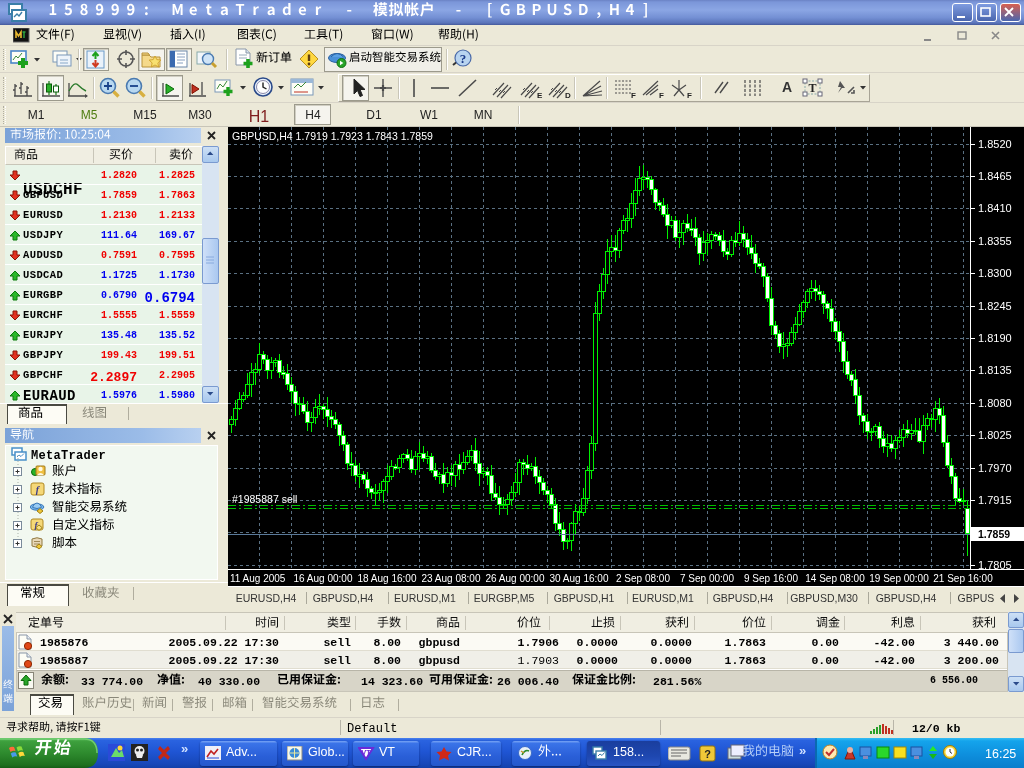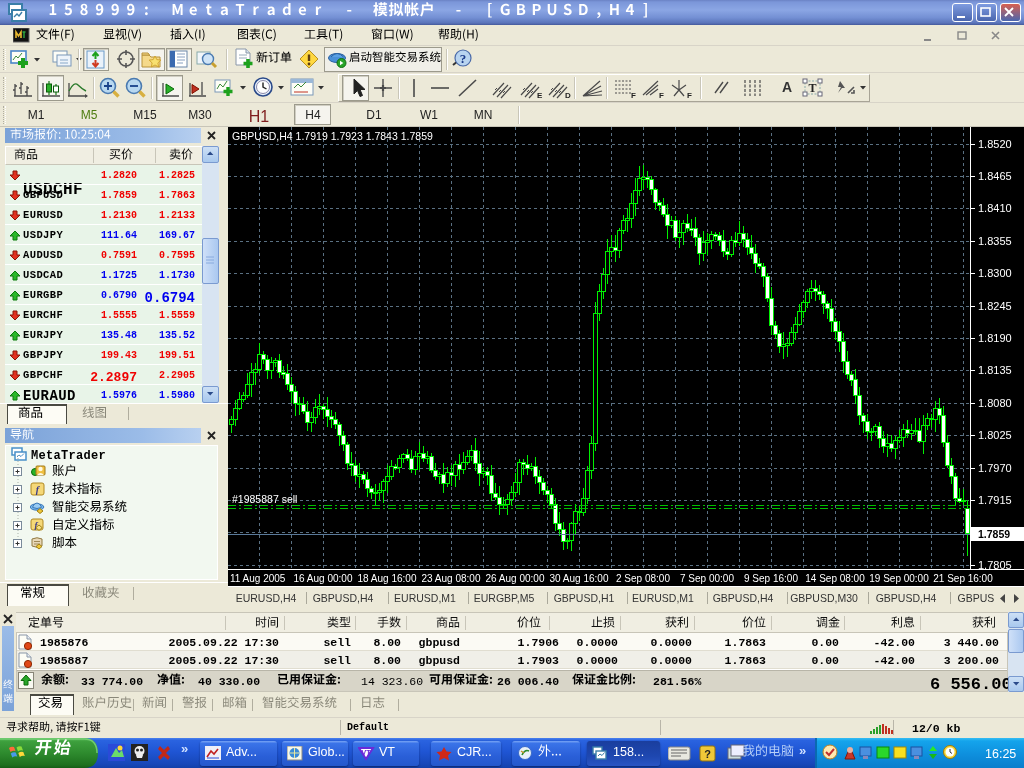--- a/index.html
+++ b/index.html
@@ -838,21 +838,21 @@
 <svg class="abs" style="left:18px;top:652px" width="15" height="16">
     <path d="M1 1 h8 l4 4 v10 h-12z" fill="#fdfdf6" stroke="#8a97a8"></path>
     <path d="M9 1 v4 h4" fill="#e8eef6" stroke="#8a97a8"></path>
     <circle cx="10" cy="12" r="3.6" fill="#e04818" stroke="#902800"></circle>
   </svg>
 <div class="abs mono" style="left:40px;top:654px;font-size:11.5px;font-weight:bold;color:#000">1985887</div>
 <div class="abs mono" style="left:279px;top:654px;font-size:11.5px;font-weight:bold;color:#000;transform:translateX(-100%)">2005.09.22 17:30</div>
 <div class="abs mono" style="left:351px;top:654px;font-size:11.5px;font-weight:bold;color:#000;transform:translateX(-100%)">sell</div>
 <div class="abs mono" style="left:401px;top:654px;font-size:11.5px;font-weight:bold;color:#000;transform:translateX(-100%)">8.00</div>
 <div class="abs mono" style="left:460px;top:654px;font-size:11.5px;font-weight:bold;color:#000;transform:translateX(-100%)">gbpusd</div>
-<div class="abs mono" style="left:559px;top:654px;font-size:11.5px;font-weight:bold;color:#000;transform:translateX(-100%)">1.7903</div>
+<div class="abs mono" style="left:559px;top:654px;font-size:11.5px;font-weight:normal;color:#000;transform:translateX(-100%)">1.7903</div>
 <div class="abs mono" style="left:618px;top:654px;font-size:11.5px;font-weight:bold;color:#000;transform:translateX(-100%)">0.0000</div>
 <div class="abs mono" style="left:692px;top:654px;font-size:11.5px;font-weight:bold;color:#000;transform:translateX(-100%)">0.0000</div>
 <div class="abs mono" style="left:766px;top:654px;font-size:11.5px;font-weight:bold;color:#000;transform:translateX(-100%)">1.7863</div>
 <div class="abs mono" style="left:839px;top:654px;font-size:11.5px;font-weight:bold;color:#000;transform:translateX(-100%)">0.00</div>
 <div class="abs mono" style="left:915px;top:654px;font-size:11.5px;font-weight:bold;color:#000;transform:translateX(-100%)">-42.00</div>
 <div class="abs mono" style="left:999px;top:654px;font-size:11.5px;font-weight:bold;color:#000;transform:translateX(-100%)">3 200.00</div>
 <div class="abs" style="left:17px;top:670px;width:990px;height:21px;background:#d8d5c8;border-top:1px solid #b8b5a8"></div>
 <svg class="abs" style="left:18px;top:672px" width="16" height="17">
     <rect x="0.5" y="0.5" width="15" height="16" fill="#f8f8f0" stroke="#888578"></rect>
     <path d="M8 3 L13 8.5 H10 V13 H6 V8.5 H3z" fill="#28a428" stroke="#0a6a0a"></path>
@@ -861,30 +861,30 @@
     <path transform="translate(0,9.6)" d="M7.5 -1.7C8.4 -1 9.5 0 10 0.7L11.3 -0.1C10.7 -0.8 9.6 -1.8 8.7 -2.4ZM2.9 -2.4C2.4 -1.6 1.4 -0.8 0.5 -0.3C0.8 -0 1.4 0.5 1.6 0.7C2.5 0.1 3.6 -1 4.3 -1.9ZM6 -10.3C4.6 -8.6 2.3 -7.2 0.2 -6.3C0.5 -6 0.9 -5.5 1.1 -5.1C1.7 -5.4 2.3 -5.7 2.9 -6V-5.3H5.2V-4.2H1.3V-2.8H5.2V-0.5C5.2 -0.3 5.2 -0.3 5 -0.3C4.8 -0.3 4.1 -0.3 3.5 -0.3C3.7 0.1 4 0.7 4.1 1.1C5 1.1 5.6 1.1 6.1 0.8C6.6 0.6 6.8 0.2 6.8 -0.5V-2.8H10.9V-4.2H6.8V-5.3H9V-6.1C9.7 -5.8 10.3 -5.5 10.9 -5.2C11.1 -5.6 11.5 -6.1 11.9 -6.4C10.2 -7.1 8.5 -7.9 6.8 -9.4L7.1 -9.7ZM3.7 -6.6C4.5 -7.2 5.3 -7.8 6 -8.5C6.8 -7.7 7.6 -7.1 8.3 -6.6Z M20.9 -0.7C21.6 -0.2 22.6 0.6 23 1.1L23.8 0.1C23.3 -0.4 22.3 -1.1 21.6 -1.6ZM18.3 -7.2V-1.6H19.5V-6.2H22V-1.7H23.2V-7.2H21L21.4 -8.3H23.6V-9.5H18.2V-8.3H20.2C20.1 -7.9 19.9 -7.6 19.8 -7.2ZM13.6 -4.7 14.2 -4.4C13.6 -4.1 13 -3.9 12.3 -3.7C12.5 -3.4 12.8 -2.7 12.8 -2.3L13.4 -2.5V1H14.6V0.7H16.2V1H17.5V0.3C17.7 0.5 18 0.9 18 1.1C21.1 0.1 21.3 -1.9 21.4 -5.7H20.2C20.1 -2.4 20 -0.8 17.5 0.1V-2.7H17.3L18.3 -3.7C17.8 -3.9 17.2 -4.2 16.6 -4.6C17.1 -5.1 17.6 -5.8 17.9 -6.5L17.2 -6.9H18V-9H16.2L15.7 -10.2L14.3 -9.9L14.7 -9H12.5V-6.9H13.8V-7.9H16.7V-6.9H15.3L15.6 -7.5L14.3 -7.7C13.9 -7 13.2 -6.2 12.2 -5.6C12.5 -5.4 12.8 -5 13 -4.7C13.6 -5 14 -5.4 14.4 -5.9H16C15.8 -5.6 15.6 -5.4 15.3 -5.2L14.5 -5.6ZM14.6 -0.5V-1.6H16.2V-0.5ZM13.9 -2.7C14.5 -3 15 -3.3 15.5 -3.7C16.2 -3.4 16.8 -3 17.2 -2.7Z M26 -4.4C26.6 -4.4 27 -4.9 27 -5.5C27 -6.2 26.6 -6.7 26 -6.7C25.3 -6.7 24.9 -6.2 24.9 -5.5C24.9 -4.9 25.3 -4.4 26 -4.4ZM26 0.2C26.6 0.2 27 -0.3 27 -1C27 -1.6 26.6 -2.1 26 -2.1C25.3 -2.1 24.9 -1.6 24.9 -1C24.9 -0.3 25.3 0.2 26 0.2Z" fill="#000000"></path>
   </svg>
 <div class="abs mono" style="left:81px;top:675px;font-size:11.5px;font-weight:bold;color:#000">33 774.00</div>
 <svg style="position:absolute;left:157px;top:674px;overflow:visible" width="30" height="17">
     <path transform="translate(0,9.6)" d="M0.4 -0.1 1.9 0.5C2.5 -0.7 3 -2.1 3.5 -3.6L2.2 -4.2C1.6 -2.7 0.9 -1.1 0.4 -0.1ZM6 -7.9H7.9C7.7 -7.6 7.5 -7.3 7.3 -7H5.3C5.5 -7.3 5.7 -7.6 6 -7.9ZM0.4 -9.1C1 -8.2 1.7 -6.9 2 -6.2L3.2 -6.7C3.5 -6.5 3.9 -6.1 4.2 -5.8L4.6 -6.3V-5.8H6.6V-5H3.5V-3.7H6.6V-2.9H4.2V-1.7H6.6V-0.5C6.6 -0.3 6.5 -0.3 6.3 -0.3C6.1 -0.3 5.4 -0.3 4.8 -0.3C5 0.1 5.2 0.6 5.3 1C6.2 1 6.9 1 7.4 0.8C7.9 0.6 8 0.2 8 -0.5V-1.7H9.4V-1.2H10.7V-3.7H11.6V-5H10.7V-7H8.8C9.2 -7.5 9.5 -8.1 9.8 -8.6L8.8 -9.2L8.6 -9.2H6.7L7 -9.8L5.7 -10.2C5.1 -9 4.2 -7.8 3.3 -7C2.9 -7.8 2.2 -8.9 1.7 -9.7ZM9.4 -2.9H8V-3.7H9.4ZM9.4 -5H8V-5.8H9.4Z M19 -10.2C19 -9.8 19 -9.5 18.9 -9.1H16V-7.9H18.8L18.6 -7H16.5V-0.4H15.5V0.9H23.6V-0.4H22.7V-7H19.9L20.1 -7.9H23.3V-9.1H20.4L20.5 -10.1ZM17.8 -0.4V-1H21.4V-0.4ZM17.8 -4.3H21.4V-3.7H17.8ZM17.8 -5.3V-6H21.4V-5.3ZM17.8 -2.7H21.4V-2H17.8ZM14.8 -10.2C14.3 -8.4 13.3 -6.7 12.2 -5.7C12.5 -5.3 12.9 -4.5 13 -4.2C13.2 -4.4 13.4 -4.7 13.7 -5V1.1H15V-7.1C15.4 -8 15.8 -8.9 16.2 -9.7Z M26 -4.4C26.6 -4.4 27 -4.9 27 -5.5C27 -6.2 26.6 -6.7 26 -6.7C25.3 -6.7 24.9 -6.2 24.9 -5.5C24.9 -4.9 25.3 -4.4 26 -4.4ZM26 0.2C26.6 0.2 27 -0.3 27 -1C27 -1.6 26.6 -2.1 26 -2.1C25.3 -2.1 24.9 -1.6 24.9 -1C24.9 -0.3 25.3 0.2 26 0.2Z" fill="#000000"></path>
   </svg>
 <div class="abs mono" style="left:198px;top:675px;font-size:11.5px;font-weight:bold;color:#000">40 330.00</div>
 <svg style="position:absolute;left:277px;top:674px;overflow:visible" width="66" height="17">
     <path transform="translate(0,9.6)" d="M1.1 -9.5V-8.1H8.5V-5.5H3.1V-7.2H1.6V-1.6C1.6 0.3 2.3 0.7 4.6 0.7C5.1 0.7 8 0.7 8.6 0.7C10.8 0.7 11.3 0.1 11.6 -2.2C11.2 -2.3 10.5 -2.5 10.2 -2.8C10 -1 9.8 -0.7 8.5 -0.7C7.8 -0.7 5.2 -0.7 4.6 -0.7C3.3 -0.7 3.1 -0.8 3.1 -1.6V-4.1H8.5V-3.6H10V-9.5Z M13.7 -9.4V-5.1C13.7 -3.4 13.6 -1.2 12.3 0.2C12.6 0.4 13.2 0.9 13.4 1.1C14.3 0.2 14.7 -1.1 14.9 -2.4H17.4V0.9H18.9V-2.4H21.4V-0.6C21.4 -0.4 21.3 -0.3 21.1 -0.3C20.9 -0.3 20.1 -0.3 19.4 -0.4C19.6 0 19.8 0.6 19.8 1C20.9 1 21.7 1 22.2 0.8C22.7 0.5 22.8 0.1 22.8 -0.6V-9.4ZM15.1 -8H17.4V-6.6H15.1ZM21.4 -8V-6.6H18.9V-8ZM15.1 -5.3H17.4V-3.8H15.1C15.1 -4.2 15.1 -4.7 15.1 -5.1ZM21.4 -5.3V-3.8H18.9V-5.3Z M30 -8.4H33.5V-6.8H30ZM28.6 -9.7V-5.5H31V-4.4H27.8V-3.1H30.3C29.6 -2.1 28.5 -1.1 27.4 -0.5C27.7 -0.3 28.2 0.3 28.4 0.6C29.4 0 30.3 -0.9 31 -2V1.1H32.4V-2C33.1 -1 34 0 34.9 0.6C35.1 0.3 35.6 -0.2 35.9 -0.5C34.9 -1.1 33.8 -2.1 33.1 -3.1H35.5V-4.4H32.4V-5.5H35V-9.7ZM27.1 -10.2C26.4 -8.4 25.3 -6.7 24.2 -5.7C24.5 -5.3 24.9 -4.5 25 -4.2C25.3 -4.5 25.6 -4.9 25.9 -5.3V1H27.3V-7.4C27.7 -8.1 28.1 -8.9 28.4 -9.7Z M37 -9.1C37.6 -8.5 38.5 -7.7 38.9 -7.2L39.9 -8.2C39.4 -8.7 38.6 -9.5 37.9 -10ZM40.3 -0.7V0.6H47.6V-0.7H45.2V-4.1H47.2V-5.4H45.2V-8.1H47.4V-9.4H40.6V-8.1H43.7V-0.7H42.6V-6.2H41.1V-0.7ZM36.5 -6.5V-5.1H37.9V-1.7C37.9 -0.9 37.4 -0.3 37.1 -0.1C37.4 0.1 37.8 0.6 38 0.9C38.2 0.6 38.6 0.2 40.8 -1.7C40.6 -2 40.4 -2.5 40.2 -3L39.3 -2.1V-6.5Z M53.8 -10.3C52.7 -8.5 50.5 -7.3 48.2 -6.7C48.6 -6.3 49 -5.7 49.2 -5.3C49.7 -5.5 50.3 -5.7 50.8 -6V-5.4H53.2V-4.2H49.4V-2.9H51.1L50.2 -2.4C50.6 -1.8 51 -1 51.2 -0.5H48.8V0.8H59.2V-0.5H56.6C57 -1 57.5 -1.7 57.9 -2.4L56.7 -2.9H58.6V-4.2H54.8V-5.4H57.2V-6.1C57.7 -5.8 58.3 -5.6 58.8 -5.4C59 -5.8 59.5 -6.4 59.8 -6.7C58 -7.2 56 -8.2 54.9 -9.2L55.2 -9.7ZM56.1 -6.7H52.1C52.8 -7.2 53.4 -7.7 54 -8.3C54.6 -7.7 55.3 -7.2 56.1 -6.7ZM53.2 -2.9V-0.5H51.5L52.4 -0.9C52.3 -1.5 51.8 -2.3 51.4 -2.9ZM54.8 -2.9H56.5C56.3 -2.2 55.8 -1.4 55.5 -0.8L56.3 -0.5H54.8Z M62 -4.4C62.6 -4.4 63 -4.9 63 -5.5C63 -6.2 62.6 -6.7 62 -6.7C61.3 -6.7 60.9 -6.2 60.9 -5.5C60.9 -4.9 61.3 -4.4 62 -4.4ZM62 0.2C62.6 0.2 63 -0.3 63 -1C63 -1.6 62.6 -2.1 62 -2.1C61.3 -2.1 60.9 -1.6 60.9 -1C60.9 -0.3 61.3 0.2 62 0.2Z" fill="#000000"></path>
   </svg>
-<div class="abs mono" style="left:361px;top:675px;font-size:11.5px;font-weight:normal;color:#000">14 323.60</div>
+<div class="abs mono" style="left:361px;top:675px;font-size:11.5px;font-weight:bold;color:#000">14 323.60</div>
 <svg style="position:absolute;left:429px;top:674px;overflow:visible" width="66" height="17">
     <path transform="translate(0,9.6)" d="M0.6 -9.4V-7.9H8.5V-0.8C8.5 -0.5 8.4 -0.4 8.2 -0.4C7.9 -0.4 6.8 -0.4 6 -0.5C6.2 -0.1 6.5 0.6 6.6 1.1C7.8 1.1 8.7 1 9.3 0.8C9.9 0.6 10.1 0.1 10.1 -0.7V-7.9H11.4V-9.4ZM3.1 -5.2H5.4V-3.3H3.1ZM1.7 -6.6V-1H3.1V-1.9H6.8V-6.6Z M13.7 -9.4V-5.1C13.7 -3.4 13.6 -1.2 12.3 0.2C12.6 0.4 13.2 0.9 13.4 1.1C14.3 0.2 14.7 -1.1 14.9 -2.4H17.4V0.9H18.9V-2.4H21.4V-0.6C21.4 -0.4 21.3 -0.3 21.1 -0.3C20.9 -0.3 20.1 -0.3 19.4 -0.4C19.6 0 19.8 0.6 19.8 1C20.9 1 21.7 1 22.2 0.8C22.7 0.5 22.8 0.1 22.8 -0.6V-9.4ZM15.1 -8H17.4V-6.6H15.1ZM21.4 -8V-6.6H18.9V-8ZM15.1 -5.3H17.4V-3.8H15.1C15.1 -4.2 15.1 -4.7 15.1 -5.1ZM21.4 -5.3V-3.8H18.9V-5.3Z M30 -8.4H33.5V-6.8H30ZM28.6 -9.7V-5.5H31V-4.4H27.8V-3.1H30.3C29.6 -2.1 28.5 -1.1 27.4 -0.5C27.7 -0.3 28.2 0.3 28.4 0.6C29.4 0 30.3 -0.9 31 -2V1.1H32.4V-2C33.1 -1 34 0 34.9 0.6C35.1 0.3 35.6 -0.2 35.9 -0.5C34.9 -1.1 33.8 -2.1 33.1 -3.1H35.5V-4.4H32.4V-5.5H35V-9.7ZM27.1 -10.2C26.4 -8.4 25.3 -6.7 24.2 -5.7C24.5 -5.3 24.9 -4.5 25 -4.2C25.3 -4.5 25.6 -4.9 25.9 -5.3V1H27.3V-7.4C27.7 -8.1 28.1 -8.9 28.4 -9.7Z M37 -9.1C37.6 -8.5 38.5 -7.7 38.9 -7.2L39.9 -8.2C39.4 -8.7 38.6 -9.5 37.9 -10ZM40.3 -0.7V0.6H47.6V-0.7H45.2V-4.1H47.2V-5.4H45.2V-8.1H47.4V-9.4H40.6V-8.1H43.7V-0.7H42.6V-6.2H41.1V-0.7ZM36.5 -6.5V-5.1H37.9V-1.7C37.9 -0.9 37.4 -0.3 37.1 -0.1C37.4 0.1 37.8 0.6 38 0.9C38.2 0.6 38.6 0.2 40.8 -1.7C40.6 -2 40.4 -2.5 40.2 -3L39.3 -2.1V-6.5Z M53.8 -10.3C52.7 -8.5 50.5 -7.3 48.2 -6.7C48.6 -6.3 49 -5.7 49.2 -5.3C49.7 -5.5 50.3 -5.7 50.8 -6V-5.4H53.2V-4.2H49.4V-2.9H51.1L50.2 -2.4C50.6 -1.8 51 -1 51.2 -0.5H48.8V0.8H59.2V-0.5H56.6C57 -1 57.5 -1.7 57.9 -2.4L56.7 -2.9H58.6V-4.2H54.8V-5.4H57.2V-6.1C57.7 -5.8 58.3 -5.6 58.8 -5.4C59 -5.8 59.5 -6.4 59.8 -6.7C58 -7.2 56 -8.2 54.9 -9.2L55.2 -9.7ZM56.1 -6.7H52.1C52.8 -7.2 53.4 -7.7 54 -8.3C54.6 -7.7 55.3 -7.2 56.1 -6.7ZM53.2 -2.9V-0.5H51.5L52.4 -0.9C52.3 -1.5 51.8 -2.3 51.4 -2.9ZM54.8 -2.9H56.5C56.3 -2.2 55.8 -1.4 55.5 -0.8L56.3 -0.5H54.8Z M62 -4.4C62.6 -4.4 63 -4.9 63 -5.5C63 -6.2 62.6 -6.7 62 -6.7C61.3 -6.7 60.9 -6.2 60.9 -5.5C60.9 -4.9 61.3 -4.4 62 -4.4ZM62 0.2C62.6 0.2 63 -0.3 63 -1C63 -1.6 62.6 -2.1 62 -2.1C61.3 -2.1 60.9 -1.6 60.9 -1C60.9 -0.3 61.3 0.2 62 0.2Z" fill="#000000"></path>
   </svg>
 <div class="abs mono" style="left:497px;top:675px;font-size:11.5px;font-weight:bold;color:#000">26 006.40</div>
 <svg style="position:absolute;left:572px;top:674px;overflow:visible" width="66" height="17">
     <path transform="translate(0,9.6)" d="M6 -8.4H9.5V-6.8H6ZM4.6 -9.7V-5.5H7V-4.4H3.8V-3.1H6.3C5.6 -2.1 4.5 -1.1 3.4 -0.5C3.7 -0.3 4.2 0.3 4.4 0.6C5.4 0 6.3 -0.9 7 -2V1.1H8.4V-2C9.1 -1 10 0 10.9 0.6C11.1 0.3 11.6 -0.2 11.9 -0.5C10.9 -1.1 9.8 -2.1 9.1 -3.1H11.5V-4.4H8.4V-5.5H11V-9.7ZM3.1 -10.2C2.4 -8.4 1.3 -6.7 0.2 -5.7C0.5 -5.3 0.9 -4.5 1 -4.2C1.3 -4.5 1.6 -4.9 1.9 -5.3V1H3.3V-7.4C3.7 -8.1 4.1 -8.9 4.4 -9.7Z M13 -9.1C13.6 -8.5 14.5 -7.7 14.9 -7.2L15.9 -8.2C15.4 -8.7 14.6 -9.5 13.9 -10ZM16.3 -0.7V0.6H23.6V-0.7H21.2V-4.1H23.2V-5.4H21.2V-8.1H23.4V-9.4H16.6V-8.1H19.7V-0.7H18.6V-6.2H17.1V-0.7ZM12.5 -6.5V-5.1H13.9V-1.7C13.9 -0.9 13.4 -0.3 13.1 -0.1C13.4 0.1 13.8 0.6 14 0.9C14.2 0.6 14.6 0.2 16.8 -1.7C16.6 -2 16.4 -2.5 16.2 -3L15.3 -2.1V-6.5Z M29.8 -10.3C28.7 -8.5 26.5 -7.3 24.2 -6.7C24.6 -6.3 25 -5.7 25.2 -5.3C25.7 -5.5 26.3 -5.7 26.8 -6V-5.4H29.2V-4.2H25.4V-2.9H27.1L26.2 -2.4C26.6 -1.8 27 -1 27.2 -0.5H24.8V0.8H35.2V-0.5H32.6C33 -1 33.5 -1.7 33.9 -2.4L32.7 -2.9H34.6V-4.2H30.8V-5.4H33.2V-6.1C33.7 -5.8 34.3 -5.6 34.8 -5.4C35 -5.8 35.5 -6.4 35.8 -6.7C34 -7.2 32 -8.2 30.9 -9.2L31.2 -9.7ZM32.1 -6.7H28.1C28.8 -7.2 29.4 -7.7 30 -8.3C30.6 -7.7 31.3 -7.2 32.1 -6.7ZM29.2 -2.9V-0.5H27.5L28.4 -0.9C28.3 -1.5 27.8 -2.3 27.4 -2.9ZM30.8 -2.9H32.5C32.3 -2.2 31.8 -1.4 31.5 -0.8L32.3 -0.5H30.8Z M37.3 1.1C37.7 0.8 38.3 0.5 41.5 -0.6C41.4 -1 41.4 -1.7 41.4 -2.1L38.8 -1.2V-5.2H41.5V-6.6H38.8V-10H37.3V-1.3C37.3 -0.7 36.9 -0.3 36.7 -0.1C36.9 0.1 37.2 0.7 37.3 1.1ZM42.2 -10.1V-1.4C42.2 0.3 42.6 0.8 44 0.8C44.2 0.8 45.3 0.8 45.6 0.8C47 0.8 47.3 -0.2 47.5 -2.6C47.1 -2.7 46.4 -3 46.1 -3.3C46 -1.2 45.9 -0.6 45.4 -0.6C45.2 -0.6 44.4 -0.6 44.2 -0.6C43.7 -0.6 43.7 -0.7 43.7 -1.4V-4.2C45 -5.1 46.3 -6.1 47.5 -7.1L46.3 -8.4C45.6 -7.6 44.7 -6.6 43.7 -5.9V-10.1Z M56 -8.9V-2H57.3V-8.9ZM57.9 -10.1V-0.7C57.9 -0.5 57.8 -0.4 57.6 -0.4C57.4 -0.4 56.7 -0.4 56 -0.4C56.2 -0 56.4 0.6 56.5 1C57.5 1 58.2 0.9 58.6 0.7C59.1 0.5 59.2 0.1 59.2 -0.7V-10.1ZM52.2 -3.2C52.5 -3 52.9 -2.6 53.2 -2.3C52.7 -1.3 52.1 -0.5 51.4 -0C51.7 0.2 52.1 0.7 52.3 1.1C54.2 -0.4 55.2 -3 55.6 -6.8L54.8 -7L54.5 -7H53.5C53.6 -7.4 53.7 -7.8 53.8 -8.3H55.7V-9.6H51.6V-8.3H52.4C52.1 -6.5 51.6 -4.9 50.8 -3.8C51.1 -3.6 51.6 -3.1 51.8 -2.9C52.3 -3.6 52.8 -4.6 53.1 -5.7H54.2C54.1 -4.9 53.9 -4.2 53.7 -3.6L53 -4.2ZM50.1 -10.2C49.7 -8.5 49 -6.9 48.2 -5.8C48.4 -5.4 48.8 -4.6 48.9 -4.2C49 -4.5 49.2 -4.7 49.4 -5V1.1H50.7V-7.6C51 -8.4 51.2 -9.1 51.4 -9.8Z M62 -4.4C62.6 -4.4 63 -4.9 63 -5.5C63 -6.2 62.6 -6.7 62 -6.7C61.3 -6.7 60.9 -6.2 60.9 -5.5C60.9 -4.9 61.3 -4.4 62 -4.4ZM62 0.2C62.6 0.2 63 -0.3 63 -1C63 -1.6 62.6 -2.1 62 -2.1C61.3 -2.1 60.9 -1.6 60.9 -1C60.9 -0.3 61.3 0.2 62 0.2Z" fill="#000000"></path>
   </svg>
 <div class="abs mono" style="left:653px;top:675px;font-size:11.5px;font-weight:bold;color:#000">281.56%</div>
-<div class="abs mono" style="left:930px;top:675px;font-size:17px;font-weight:bold;color:#000">6 556.00</div>
+<div class="abs mono" style="left:930px;top:675px;font-size:10px;font-weight:bold;color:#000">6 556.00</div>
 <div class="abs" style="left:1008px;top:612px;width:16px;height:80px;background:#d8e4f2"></div>
 <div class="abs" style="left:1008px;top:612px;width:16px;height:16px;background:linear-gradient(180deg,#cde0f5,#a8c8ee);border:1px solid #7a9ad0;border-radius:2px"></div>
 <svg class="abs" style="left:1011px;top:616px" width="11" height="8">
     <path d="M2 5 l3.2-3.5 3.2 3.5z" fill="#2a4a8a"></path>
   </svg>
 <div class="abs" style="left:1008px;top:676px;width:16px;height:16px;background:linear-gradient(180deg,#cde0f5,#a8c8ee);border:1px solid #7a9ad0;border-radius:2px"></div>
 <svg class="abs" style="left:1011px;top:680px" width="11" height="8">
     <path d="M2 2 l3.2 3.5 3.2-3.5z" fill="#2a4a8a"></path>
   </svg>
 <div class="abs" style="left:1008px;top:629px;width:16px;height:24px;background:linear-gradient(90deg,#cfe0f8,#aac8f0);border:1px solid #7a9ad0;border-radius:2px"></div>
@@ -915,21 +915,21 @@
 <div class="abs" style="left:172px;top:699px;width:1px;height:12px;background:#b0ad9e"></div>
 <div class="abs" style="left:212px;top:699px;width:1px;height:12px;background:#b0ad9e"></div>
 <div class="abs" style="left:252px;top:699px;width:1px;height:12px;background:#b0ad9e"></div>
 <div class="abs" style="left:350px;top:699px;width:1px;height:12px;background:#b0ad9e"></div>
 <div class="abs" style="left:398px;top:699px;width:1px;height:12px;background:#b0ad9e"></div>
 <div class="abs" style="left:0;top:717px;width:1024px;height:21px;background:#ece9d8;border-top:1px solid #d8d4c8"></div>
 <svg style="position:absolute;left:6px;top:722px;overflow:visible" width="97" height="16">
     <path transform="translate(0,8.8)" d="M2.8 -2.3C3.4 -1.8 4.1 -1 4.4 -0.5L5.1 -0.9C4.8 -1.5 4.1 -2.2 3.4 -2.7ZM7.2 -4.6V-3.6H0.7V-2.8H7.2V-0.3C7.2 -0.1 7.1 -0.1 6.9 -0.1C6.7 -0.1 6 -0.1 5.3 -0.1C5.4 0.1 5.5 0.5 5.6 0.7C6.6 0.7 7.2 0.7 7.5 0.6C7.9 0.5 8 0.2 8 -0.3V-2.8H10.5V-3.6H8V-4.6ZM2.2 -7.1V-6.4H8.1V-5.4H1.8V-4.7H9V-8.8H1.9V-8.1H8.1V-7.1Z M12.3 -5.5C13 -4.9 13.8 -4 14.1 -3.4L14.8 -3.9C14.4 -4.5 13.6 -5.3 12.9 -5.9ZM11.5 -1 12 -0.2C13.1 -0.9 14.6 -1.8 16.1 -2.7V-0.2C16.1 -0 16 0 15.8 0C15.6 0 14.8 0.1 14.1 0C14.2 0.3 14.3 0.7 14.4 0.9C15.4 0.9 16 0.9 16.4 0.7C16.8 0.6 16.9 0.3 16.9 -0.2V-4.6C17.9 -2.6 19.2 -0.9 21 -0C21.2 -0.3 21.4 -0.6 21.6 -0.8C20.4 -1.3 19.4 -2.2 18.6 -3.3C19.3 -3.9 20.2 -4.8 20.9 -5.6L20.2 -6.1C19.6 -5.4 18.8 -4.5 18.1 -3.9C17.6 -4.7 17.2 -5.6 16.9 -6.4V-6.6H21.3V-7.4H20L20.4 -7.9C20 -8.3 19.1 -8.8 18.4 -9.2L17.9 -8.6C18.6 -8.3 19.4 -7.8 19.9 -7.4H16.9V-9.2H16.1V-7.4H11.7V-6.6H16.1V-3.5C14.4 -2.6 12.6 -1.6 11.5 -1Z M25 -9.2V-8.4H22.7V-7.7H25V-6.9H23V-6.2H25V-6C25 -5.8 25 -5.6 24.9 -5.4H22.6V-4.7H24.6C24.3 -4.2 23.7 -3.7 22.8 -3.4C22.9 -3.3 23.2 -3 23.3 -2.8C24.5 -3.3 25.2 -4 25.5 -4.7H27.9V-5.4H25.8C25.8 -5.6 25.9 -5.8 25.9 -6V-6.2H27.6V-6.9H25.9V-7.7H27.9V-8.4H25.9V-9.2ZM28.4 -8.8V-3.3H29.2V-8.1H31.1C30.8 -7.6 30.4 -7 30.1 -6.6C31 -6 31.4 -5.5 31.4 -5.1C31.4 -4.9 31.3 -4.7 31.1 -4.7C31 -4.6 30.8 -4.6 30.7 -4.6C30.3 -4.5 30 -4.6 29.5 -4.6C29.6 -4.4 29.7 -4.1 29.7 -3.9C30.2 -3.9 30.6 -3.9 31 -3.9C31.2 -3.9 31.5 -4 31.7 -4.1C32 -4.3 32.2 -4.6 32.2 -5.1C32.2 -5.6 31.9 -6.1 31 -6.7C31.4 -7.2 31.9 -7.9 32.3 -8.5L31.7 -8.8L31.6 -8.8ZM23.6 -2.9V0.3H24.5V-2.1H27V0.9H27.9V-2.1H30.7V-0.6C30.7 -0.5 30.6 -0.5 30.4 -0.4C30.3 -0.4 29.6 -0.4 28.9 -0.5C29 -0.3 29.2 0 29.2 0.3C30.1 0.3 30.7 0.3 31.1 0.1C31.4 0 31.5 -0.2 31.5 -0.6V-2.9H27.9V-3.8H27V-2.9Z M40 -9.2C40 -8.4 40 -7.5 39.9 -6.7H38.1V-6H39.9C39.8 -3.3 39.2 -1 37.1 0.3C37.3 0.4 37.6 0.7 37.7 0.9C39.9 -0.6 40.5 -3.1 40.7 -6H42.4C42.3 -1.9 42.2 -0.5 41.9 -0.1C41.8 0 41.7 0 41.5 0C41.3 0 40.7 0 40.1 -0C40.2 0.2 40.3 0.5 40.3 0.8C40.9 0.8 41.5 0.8 41.8 0.8C42.2 0.8 42.4 0.7 42.6 0.4C43 -0.1 43.1 -1.7 43.2 -6.3C43.2 -6.4 43.2 -6.7 43.2 -6.7H40.7C40.8 -7.6 40.8 -8.4 40.8 -9.2ZM33.4 -1 33.5 -0.2C34.8 -0.5 36.7 -0.9 38.4 -1.3L38.4 -2.1L37.8 -2V-8.7H34.2V-1.2ZM34.9 -1.4V-3.2H37V-1.8ZM34.9 -5.6H37V-4H34.9ZM34.9 -6.3V-8H37V-6.3Z M44.8 2.1C45.8 1.7 46.4 0.8 46.4 -0.2C46.4 -0.9 46.1 -1.4 45.6 -1.4C45.2 -1.4 44.8 -1.1 44.8 -0.7C44.8 -0.2 45.2 0 45.6 0L45.7 0C45.7 0.7 45.3 1.2 44.6 1.5Z M50.7 -8.5C51.3 -8 52 -7.2 52.3 -6.8L52.9 -7.4C52.6 -7.8 51.8 -8.5 51.2 -9ZM50 -5.8V-5H51.6V-1C51.6 -0.5 51.3 -0.2 51.1 -0C51.2 0.1 51.5 0.5 51.5 0.7C51.7 0.5 52 0.2 53.8 -1.2C53.8 -1.4 53.6 -1.7 53.6 -1.9L52.4 -1.1V-5.8ZM55 -2.3H58.4V-1.4H55ZM55 -2.9V-3.8H58.4V-2.9ZM56.3 -9.2V-8.4H53.7V-7.7H56.3V-7H54V-6.4H56.3V-5.7H53.4V-5H60.1V-5.7H57.1V-6.4H59.4V-7H57.1V-7.7H59.7V-8.4H57.1V-9.2ZM54.2 -4.4V0.9H55V-0.8H58.4V-0.1C58.4 0.1 58.4 0.1 58.2 0.1C58.1 0.1 57.5 0.1 57 0.1C57.1 0.3 57.2 0.6 57.2 0.8C58 0.8 58.5 0.8 58.8 0.7C59.1 0.6 59.2 0.4 59.2 -0V-4.4Z M69 -4.2C68.8 -3.1 68.5 -2.3 67.9 -1.7C67.4 -2 66.8 -2.3 66.2 -2.6C66.4 -3 66.7 -3.6 66.9 -4.2ZM65.1 -2.3C65.8 -2 66.6 -1.5 67.4 -1.1C66.6 -0.5 65.7 -0.1 64.5 0.2C64.6 0.4 64.8 0.7 64.9 0.9C66.2 0.5 67.3 0 68.1 -0.7C69 -0.1 69.9 0.5 70.4 0.9L71 0.3C70.4 -0.2 69.6 -0.7 68.7 -1.3C69.3 -2 69.7 -3 69.9 -4.2H71.1V-4.9H67.3C67.5 -5.5 67.7 -6 67.8 -6.5L67 -6.7C66.8 -6.1 66.6 -5.5 66.4 -4.9H64.4V-4.2H66C65.7 -3.5 65.4 -2.8 65.1 -2.3ZM64.7 -7.8V-5.7H65.5V-7.1H70.1V-5.7H70.9V-7.8H68.3C68.2 -8.3 68 -8.8 67.9 -9.3L67 -9.1C67.2 -8.7 67.3 -8.2 67.5 -7.8ZM62.5 -9.2V-7H61V-6.2H62.5V-3.5L60.9 -3L61 -2.2L62.5 -2.7V-0.1C62.5 0.1 62.4 0.1 62.3 0.1C62.1 0.1 61.7 0.1 61.2 0.1C61.3 0.4 61.4 0.7 61.4 0.9C62.1 0.9 62.6 0.9 62.9 0.7C63.2 0.6 63.3 0.4 63.3 -0.1V-2.9L64.7 -3.4L64.6 -4.1L63.3 -3.7V-6.2H64.4V-7H63.3V-9.2Z M72.6 0H73.6V-3.6H76.7V-4.5H73.6V-7.2H77.3V-8.1H72.6Z M78.6 0H83V-0.8H81.4V-8.1H80.6C80.2 -7.8 79.6 -7.6 78.9 -7.5V-6.9H80.4V-0.8H78.6Z M84.3 -3.8V-3.1H85.5V-0.9C85.5 -0.4 85.2 -0 85 0.1C85.1 0.3 85.3 0.6 85.4 0.7C85.6 0.5 85.8 0.3 87.5 -0.9C87.5 -1 87.4 -1.3 87.3 -1.5L86.2 -0.8V-3.1H87.4V-3.8H86.2V-5.3H87.3V-6H84.7C85 -6.4 85.2 -6.8 85.4 -7.2H87.4V-8H85.8C85.9 -8.4 86 -8.7 86.1 -9.1L85.4 -9.3C85.1 -8.2 84.6 -7.1 84 -6.4C84.1 -6.2 84.4 -5.9 84.5 -5.7L84.7 -6V-5.3H85.5V-3.8ZM90.1 -8.4V-7.8H91.4V-6.9H89.8V-6.2H91.4V-5.4H90.1V-4.7H91.4V-3.9H90V-3.3H91.4V-2.4H89.7V-1.7H91.4V-0.4H92V-1.7H94.1V-2.4H92V-3.3H93.8V-3.9H92V-4.7H93.6V-6.2H94.3V-6.9H93.6V-8.4H92V-9.2H91.4V-8.4ZM92 -6.2H93V-5.4H92ZM92 -6.9V-7.8H93V-6.9ZM87.7 -4.5C87.7 -4.5 87.8 -4.6 87.9 -4.7H89.1C89 -3.8 88.8 -3 88.6 -2.3C88.5 -2.7 88.3 -3.2 88.2 -3.7L87.6 -3.4C87.8 -2.7 88.1 -2 88.4 -1.5C88 -0.7 87.5 -0 86.9 0.4C87 0.5 87.2 0.8 87.3 0.9C87.9 0.5 88.4 -0.1 88.8 -0.8C89.8 0.4 91.1 0.7 92.6 0.7H94.1C94.1 0.5 94.2 0.2 94.3 0C94 0 92.9 0 92.7 0C91.3 0 90 -0.3 89.1 -1.5C89.4 -2.5 89.7 -3.8 89.8 -5.3L89.4 -5.4L89.2 -5.4H88.5C89 -6.2 89.5 -7.3 89.8 -8.4L89.4 -8.7L89.2 -8.6H87.6V-7.8H88.9C88.6 -6.9 88.2 -6 88 -5.7C87.8 -5.4 87.6 -5.1 87.4 -5.1C87.5 -4.9 87.7 -4.6 87.7 -4.5Z" fill="#000000"></path>
   </svg>
 <div class="abs" style="left:340px;top:720px;width:1px;height:15px;background:#b8b5a8"></div>
-<div class="abs mono" style="left:347px;top:722px;font-size:10px;font-weight:bold;color:#000">Default</div>
+<div class="abs mono" style="left:347px;top:722px;font-size:12px;font-weight:normal;color:#000">Default</div>
 <div class="abs" style="left:660px;top:720px;width:1px;height:15px;background:#b8b5a8"></div>
 <div class="abs" style="left:893px;top:720px;width:1px;height:15px;background:#b8b5a8"></div>
 <svg class="abs" style="left:870px;top:722px" width="26" height="13">
 <path d="M1 12 v-3 M4 12 v-5 M7 12 v-7 M10 12 v-9" stroke="#2aa02a" stroke-width="2"></path>
 <path d="M13 12 v-10 M16 12 v-8 M19 12 v-6 M22 12 v-4" stroke="#c03020" stroke-width="2"></path>
   </svg>
 <div class="abs mono" style="left:912px;top:722px;font-size:11.5px;font-weight:bold;color:#000">12/0 kb</div>
 <div class="abs" style="left:0;top:738px;width:1024px;height:30px;background:linear-gradient(180deg,#4a82ee 0%,#2a63e0 8%,#1f55d4 45%,#1747b8 88%,#1340a8 100%)"></div>
 <svg class="abs" style="left:0;top:738px" width="100" height="30">
 <defs>

